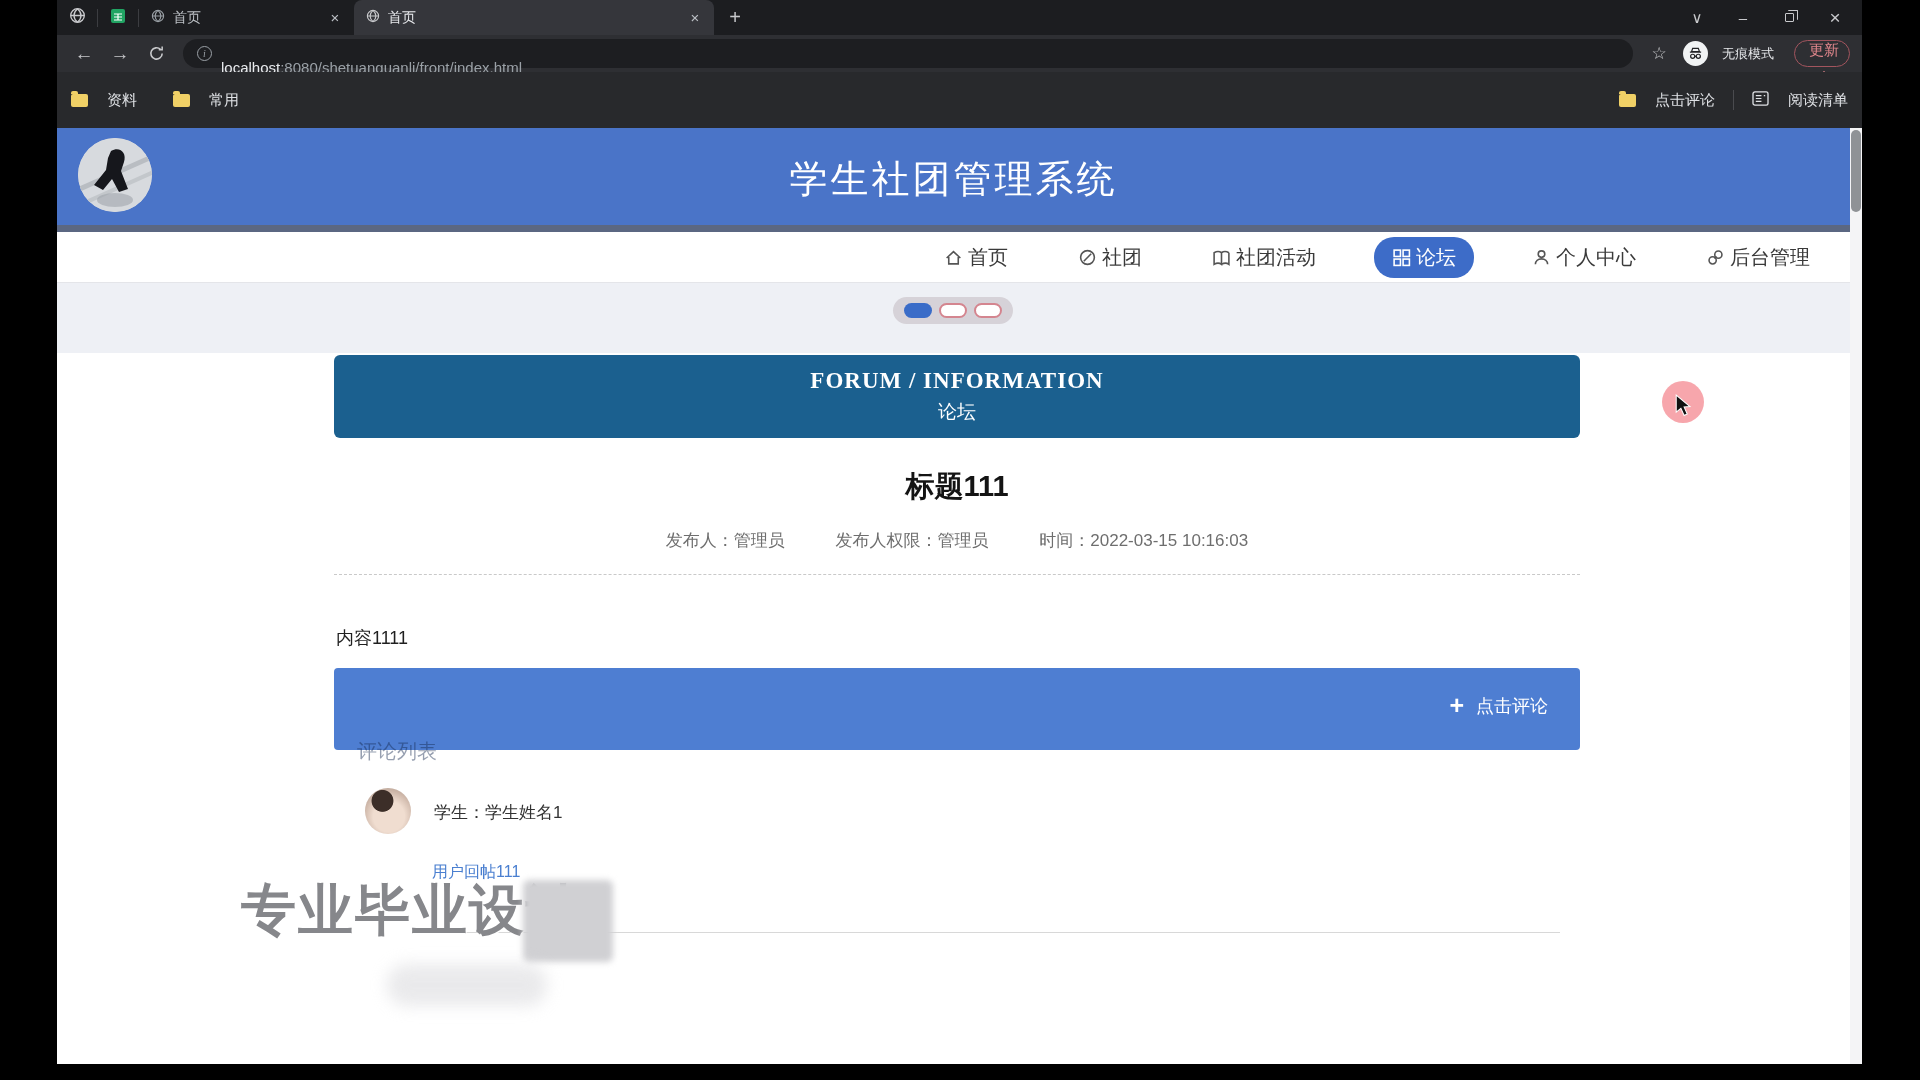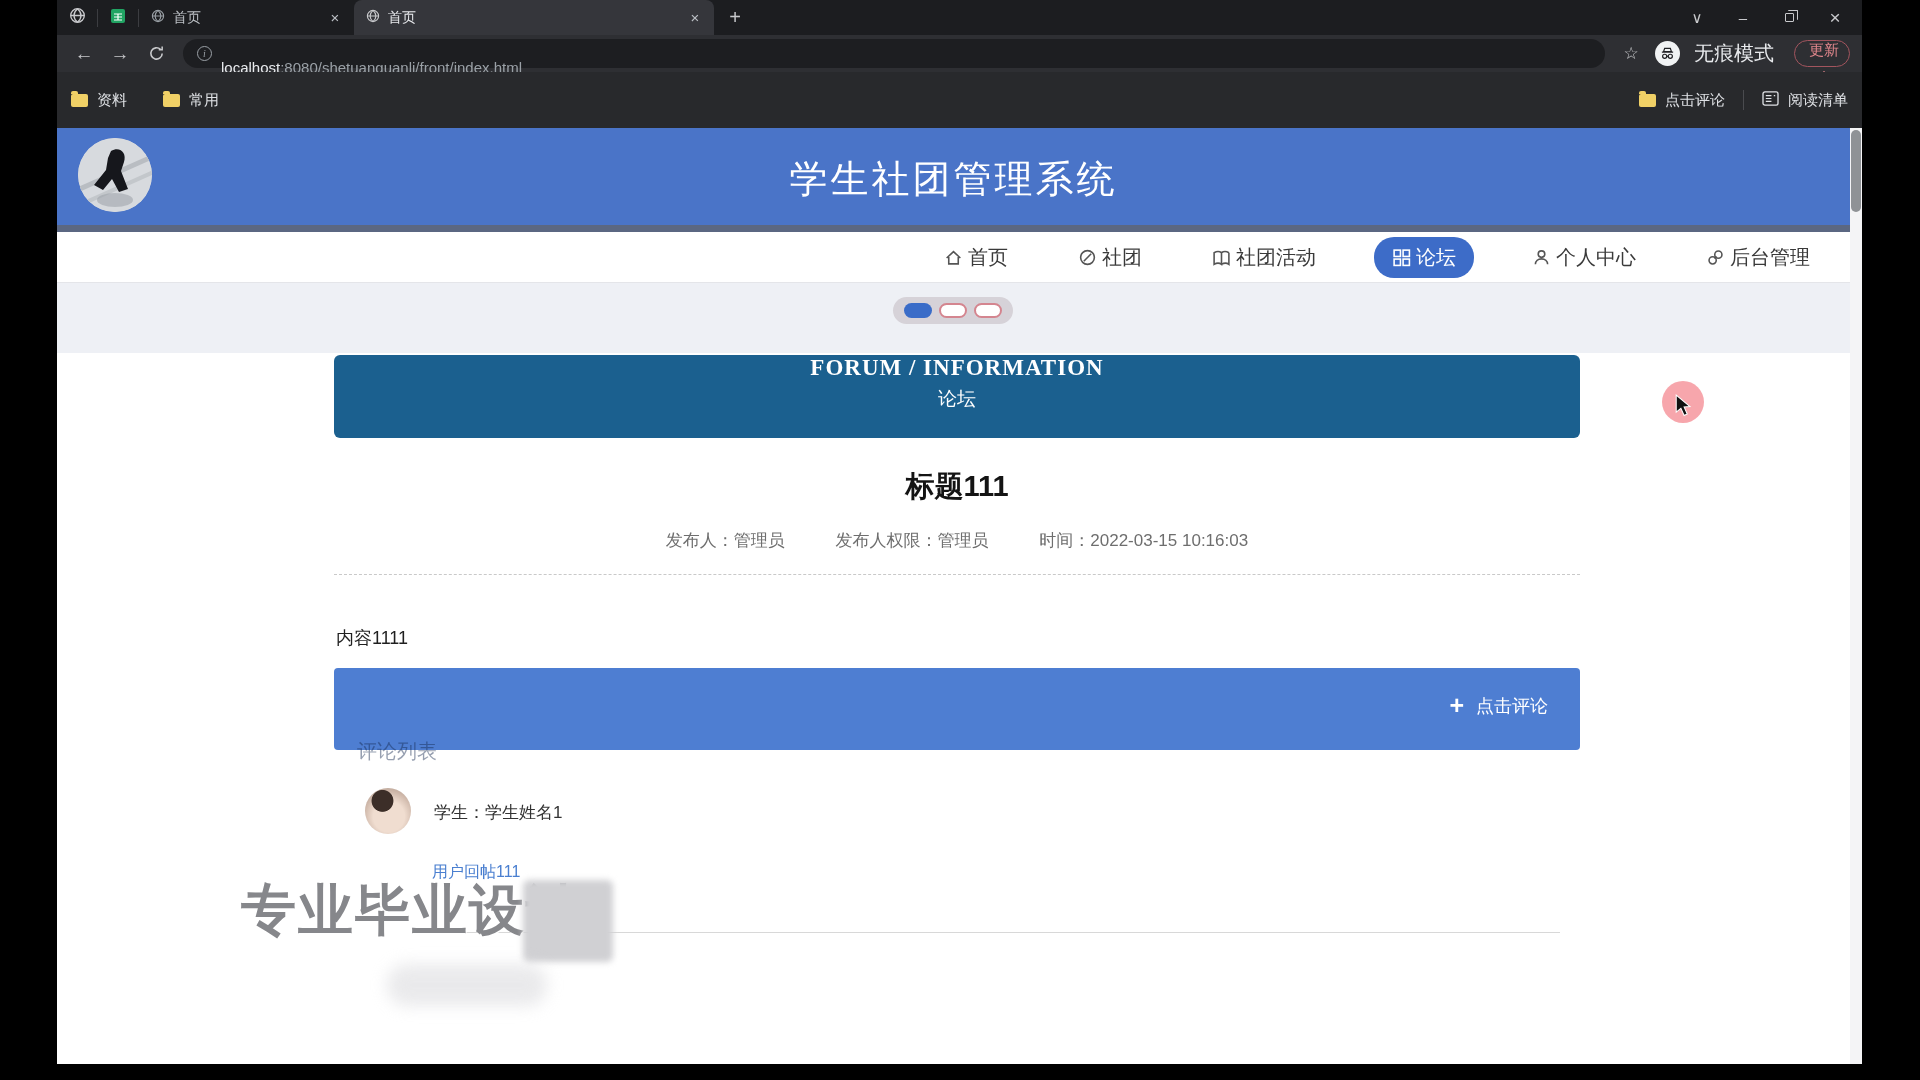--- a/index.html
+++ b/index.html
@@ -38,29 +38,29 @@
               align-items:center; padding:0 14px; gap:9px; margin:0 6px; }
   .info-badge { width:15px; height:15px; border:1.4px solid #9aa0a6; border-radius:50%;
                 color:#9aa0a6; font-size:10px; font-style:italic; display:flex; align-items:center;
                 justify-content:center; flex:0 0 auto; font-family:"Liberation Serif", serif; }
   .url-text { font-size:15px; white-space:nowrap;margin-top:28px; }
   .url-host { color:#e8eaed; }
   .url-path { color:#9aa0a6; }
   .star-btn { color:#c8c9cc; font-size:17px; width:28px; text-align:center; }
   .incog-badge { width:25px; height:25px; border-radius:50%; background:#f1f3f4; display:flex;
                  align-items:center; justify-content:center; margin-left:4px; }
-  .incog-label { color:#e8eaed; font-size:20px; margin:0 14px 0 8px; white-space:nowrap; }
+  .incog-label { color:#e8eaed; font-size:13px; margin:0 14px 0 8px; white-space:nowrap; }
   .update-pill { height:27px; border:1.5px solid #a3555e; border-radius:14px; display:flex;
                  align-items:center; gap:8px; padding:0 10px 0 14px; color:#e0868c; font-size:15px;flex-direction:column; }
   .menu-dots { font-size:15px; color:#e0868c; letter-spacing:0; }
 
   
   .bookmarks { position:absolute; left:0; top:72px; width:100%; height:56px; background:#28292c;
                display:flex; align-items:center; padding:0 14px; color:#dfe1e5; font-size:15px; }
-  .bm-item { display:flex; align-items:center; gap:9px; margin-right:36px; white-space:nowrap; }
+  .bm-item { display:flex; align-items:center; gap:19px; margin-right:36px; white-space:nowrap; }
   .bm-item.right { margin-right:0; margin-left:18px; }
   .folder-ico { width:17px; height:13px; background:#f0d066; border-radius:2px; position:relative; }
   .folder-ico::before { content:""; position:absolute; top:-3px; left:0; width:7px; height:3px;
                         background:#f0d066; border-radius:2px 2px 0 0; }
   .bm-spacer { flex:1; }
   .bm-sep { width:1px; height:20px; background:#4a4b4f; margin-left:18px; }
 
   
   .viewport { position:absolute; left:0; top:128px; width:1793px; height:936px; background:#fff; overflow:hidden; }
   .scrollbar { position:absolute; right:0; top:128px; width:12px; height:936px; background:#f4f4f6; }
@@ -82,21 +82,21 @@
   .nav-item.active { background:#3d6cc8; color:#fff; padding:7px 18px; }
 
   .band { position:absolute; left:0; top:155px; width:100%; height:70px; background:#eef0f5; }
   .dots-wrap { position:absolute; left:836px; top:169px; width:120px; height:27px; background:#d6d2d8;
                border-radius:14px; display:flex; align-items:center; justify-content:center; gap:7px; }
   .dot { width:28px; height:15px; border-radius:8px; background:#fff; border:2px solid #d4858f; }
   .dot.active { background:#3a6cc8; border:none; }
 
   .forum-banner { position:absolute; left:277px; top:227px; width:1246px; height:83px;
                   background:#1b608f; border-radius:6px; display:flex; flex-direction:column;
-                  align-items:center; color:#fff; }
+                  align-items:center; justify-content:center; color:#fff; }
   .forum-banner .t1 { font-family:"Liberation Serif", serif; font-size:23px; font-weight:bold; letter-spacing:1px; }
   .forum-banner .t2 { font-size:19px; margin-top:5px; }
 
   .post-title { position:absolute; left:277px; top:339px; width:1246px; text-align:center;
                 font-size:29px; font-weight:bold; color:#141414; }
   .post-meta { position:absolute; left:277px; top:401px; width:1246px; text-align:center;
                font-size:17px; color:#6e6e6e; }
   .post-meta span { margin:0 23px; }
   .dashed-divider { position:absolute; left:277px; top:446px; width:1246px; height:0;
                     border-top:1px dashed #c9c9c9; }

